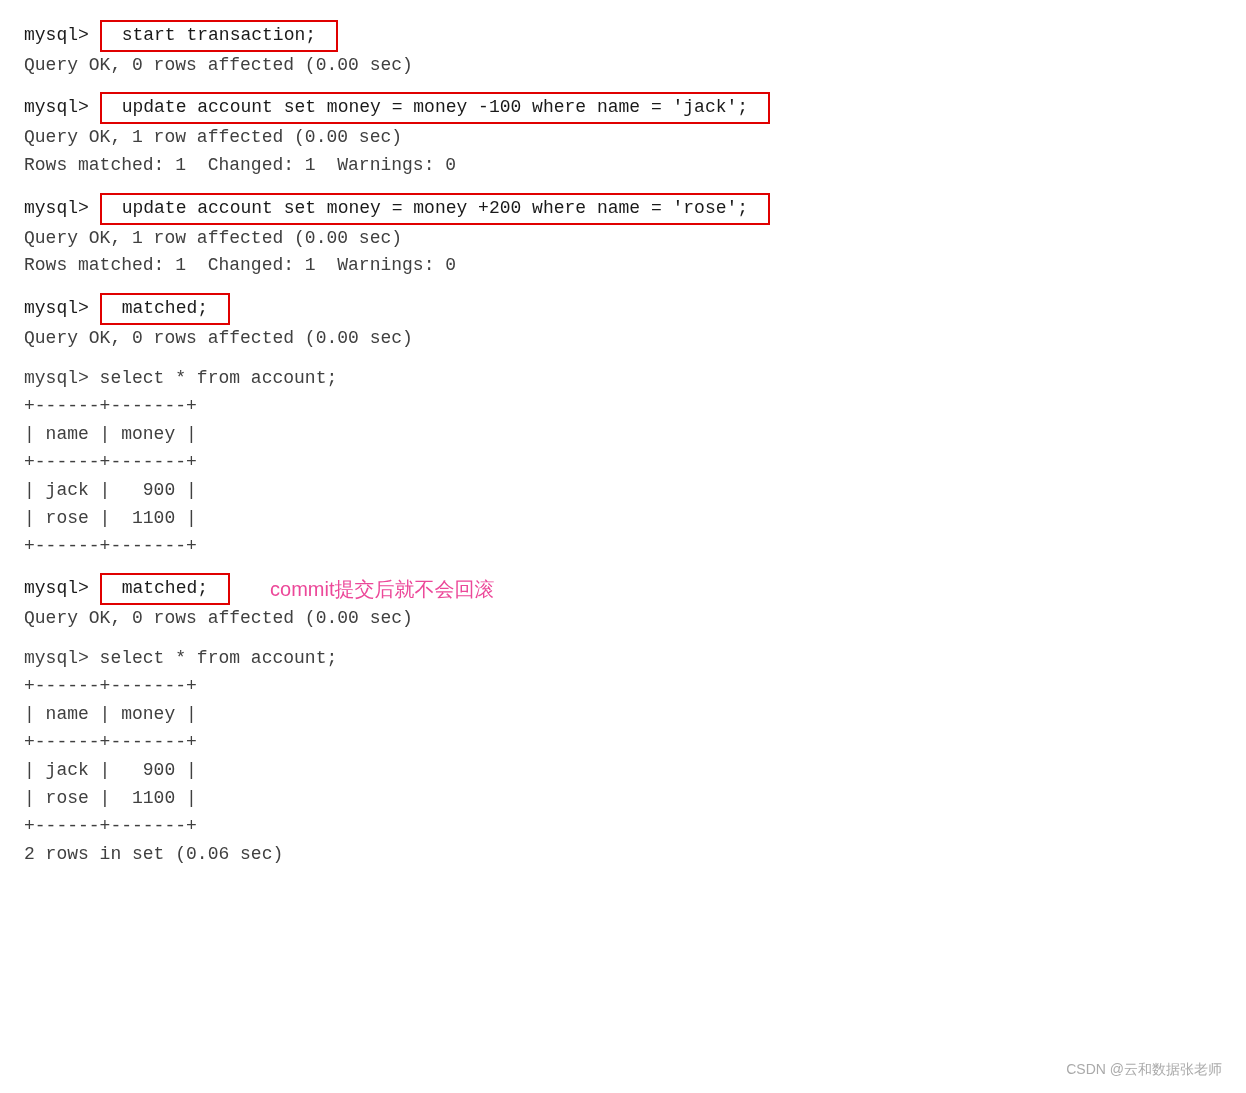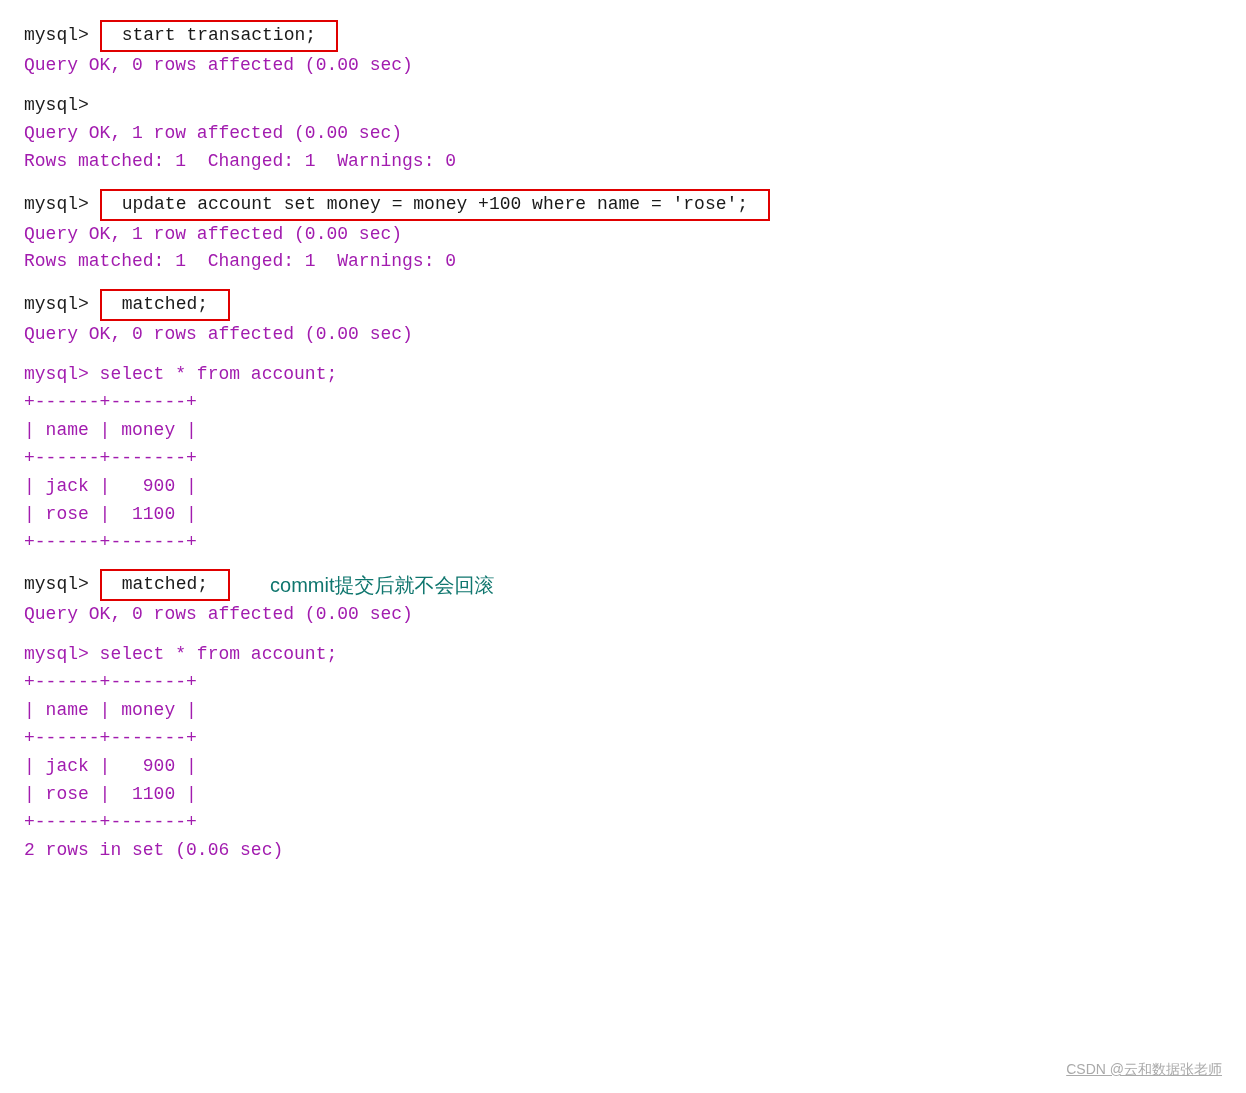--- a/index.html
+++ b/index.html
@@ -30,63 +30,62 @@
       border: 2px solid #e00000;
       padding: 0px 20px;
       background: transparent;
       font-family: 'Courier New', Courier, monospace;
       font-size: 18px;
       color: #1a1a1a;
       white-space: pre;
     }
     .output-line {
       white-space: pre;
-      color: #a21caf;
+      color: #404040;
       line-height: 1.55;
     }
     .blank {
       height: 0.7em;
     }
     .annotation {
-      color: #0f766e;
+      color: #ec4899;
       font-family: 'SimHei', 'Microsoft YaHei', sans-serif;
       font-size: 20px;
       font-weight: normal;
     }
     .watermark {
       position: absolute;
       bottom: 14px;
       right: 24px;
       font-size: 14px;
       color: #aaaaaa;
       font-family: Arial, sans-serif;
-      text-decoration: underline;
     }
   </style>
 </head>
 <body>
 
 <div class="terminal-block">
 
   <div class="line">
     <span class="prompt">mysql&gt;&nbsp;</span><span class="cmd-box">start transaction;</span>
   </div>
 
   <div class="output-line">Query OK, 0 rows affected (0.00 sec)</div>
   <div class="blank"></div>
 
   <div class="line">
-    <span class="prompt">mysql&gt;&nbsp;</span>
+    <span class="prompt">mysql&gt;&nbsp;</span><span class="cmd-box">update account set money = money -100 where name = 'jack';</span>
   </div>
   <div class="output-line">Query OK, 1 row affected (0.00 sec)</div>
   <div class="output-line">Rows matched: 1  Changed: 1  Warnings: 0</div>
   <div class="blank"></div>
 
   <div class="line">
-    <span class="prompt">mysql&gt;&nbsp;</span><span class="cmd-box">update account set money = money +100 where name = 'rose';</span>
+    <span class="prompt">mysql&gt;&nbsp;</span><span class="cmd-box">update account set money = money +200 where name = 'rose';</span>
   </div>
   <div class="output-line">Query OK, 1 row affected (0.00 sec)</div>
   <div class="output-line">Rows matched: 1  Changed: 1  Warnings: 0</div>
   <div class="blank"></div>
 
   <div class="line">
     <span class="prompt">mysql&gt;&nbsp;</span><span class="cmd-box">matched;</span>
   </div>
   <div class="output-line">Query OK, 0 rows affected (0.00 sec)</div>
   <div class="blank"></div>

